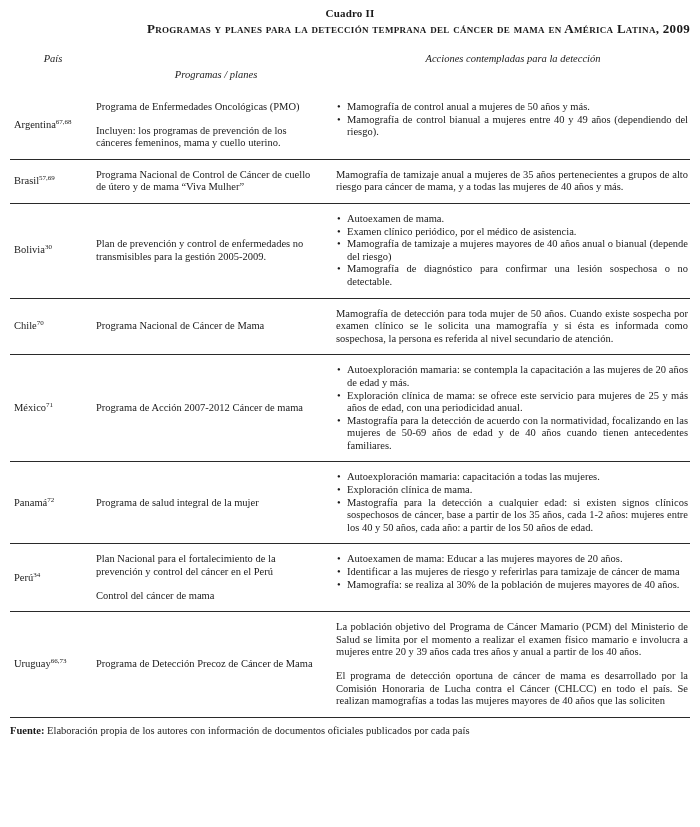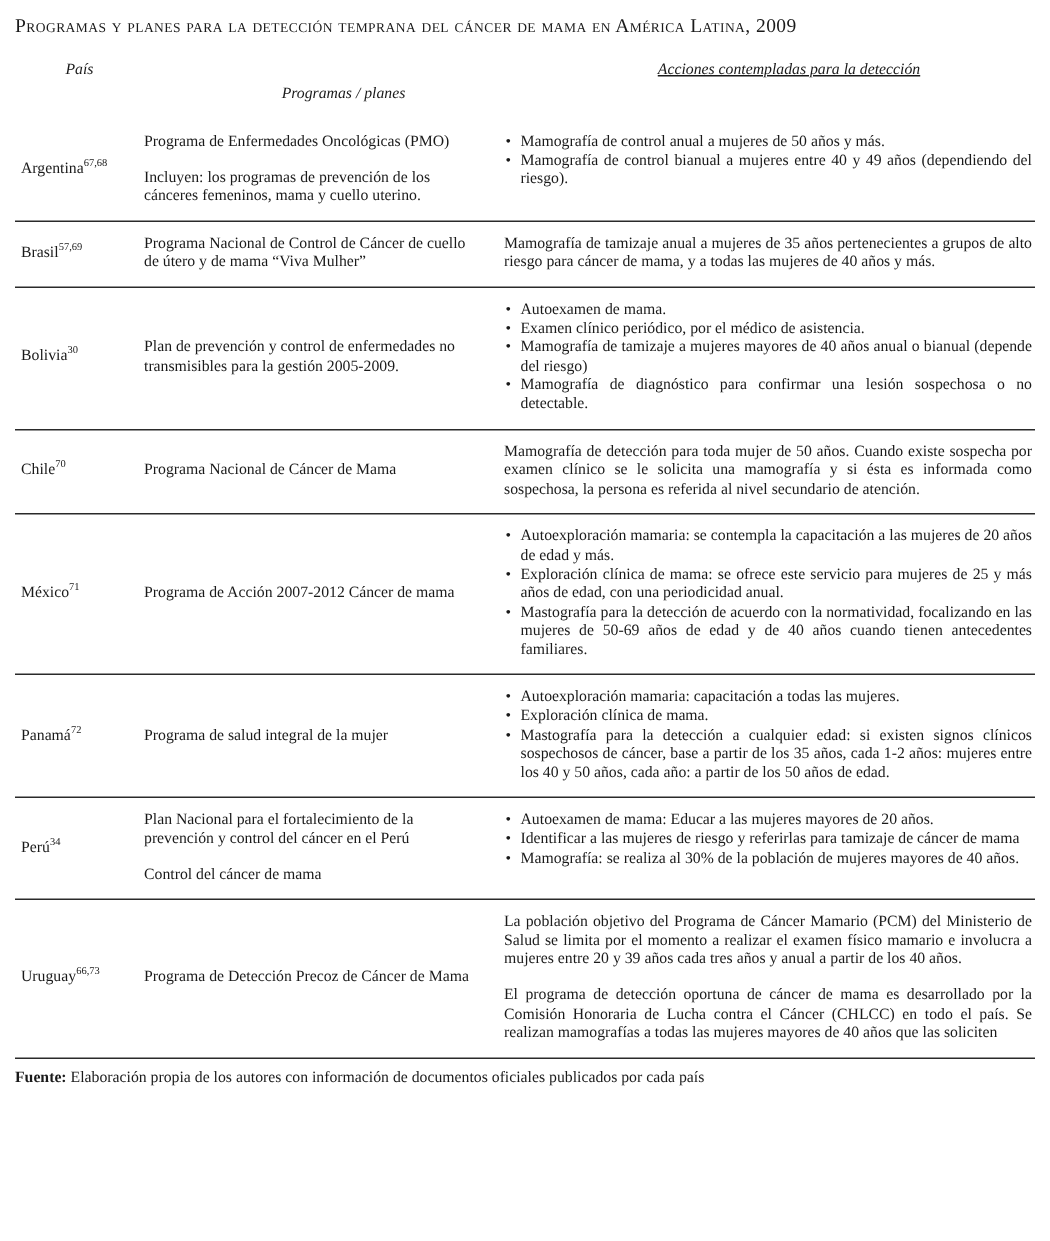--- a/index.html
+++ b/index.html
@@ -14,40 +14,39 @@
   .page { padding: 7px 10px 0 10px; }
 
   
   .caption-label {
     text-align: center;
     font-weight: bold;
     font-size: 11px;
     letter-spacing: 0.2px;
   }
   .caption-title {
-    text-align: left;
-    font-weight: normal;
+    text-align: right;
+    font-weight: bold;
     font-variant: small-caps;
     font-size: 13px;
     letter-spacing: 0.3px;
     margin-top: 2px;
   }
 
   
   .thead {
     display: flex;
     font-style: italic;
     font-size: 10.5px;
     margin-top: 16px;
     padding-bottom: 12px;
-    gap: 13px;
   }
   .th-pais { width: 86px; text-align: center; }
   .th-prog { width: 240px; text-align: center; margin-top: 16px; }
-  .th-acc  { flex: 1; text-align: center; text-decoration: underline; }
+  .th-acc  { flex: 1; text-align: center; }
 
   
   .row {
     display: flex;
     border-bottom: 1px solid #2a2a2a;
     padding: 9px 0;
     font-size: 10.5px;
     line-height: 1.2;
   }
   .cell-pais {
@@ -95,20 +94,21 @@
     font-size: 10.5px;
   }
   .src-label { font-weight: bold; }
 </style>
 </head>
 <body>
 
 <div class="page">
 
   <div class="caption">
+    <div class="caption-label">Cuadro II</div>
     <div class="caption-title">Programas y planes para la detección temprana del cáncer de mama en América Latina, 2009</div>
   </div>
 
   <div class="thead">
     <div class="th th-pais">País</div>
     <div class="th th-prog">Programas / planes</div>
     <div class="th th-acc">Acciones contempladas para la detección</div>
   </div>
 
   <div class="tbody">

